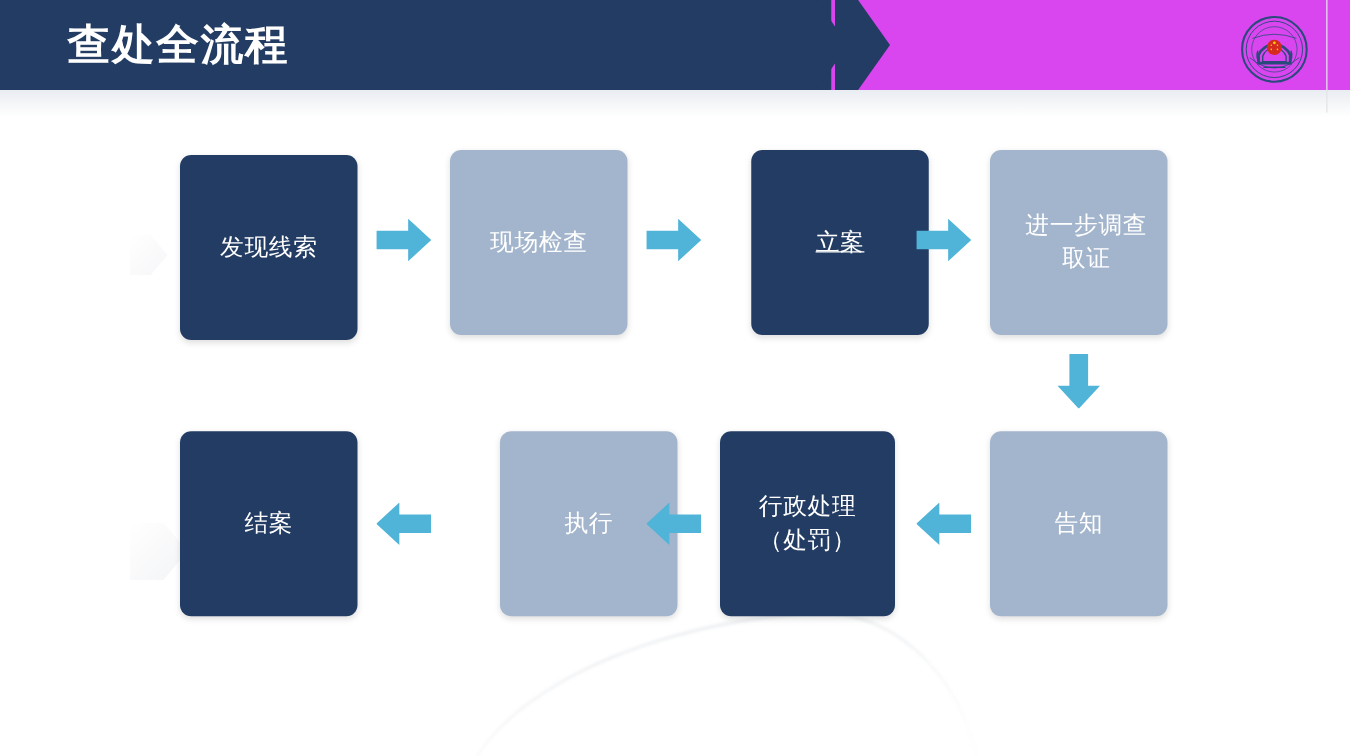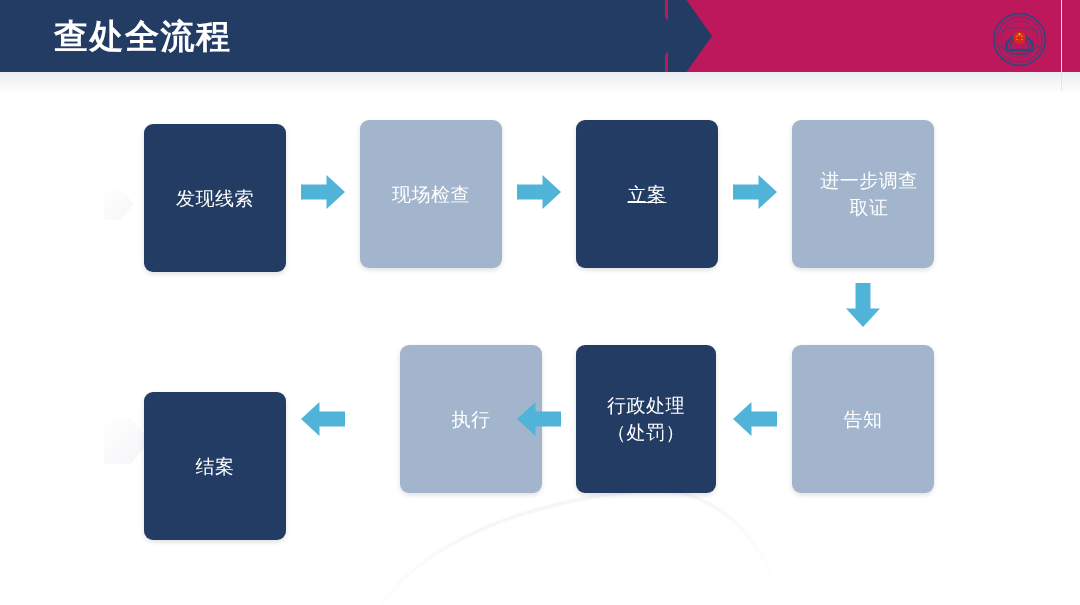--- a/index.html
+++ b/index.html
@@ -52,21 +52,21 @@
     transform: rotate(-4deg);
     filter: blur(1.2px);
   }
 
   
   .header {
     position: absolute;
     left: 0; top: 0;
     width: 1080px;
     height: 90px;
-    background: #be185d;
+    background: #d946ef;
   }
   .header-band {
     position: absolute;
     left: 0; top: 0;
     width: 665px;
     height: 72px;
     background: #223C63;
   }
   .header-chev-a {
     position: absolute;
@@ -189,30 +189,30 @@
   </div>
 
   <div class="box dark" style="left:144px;  top:124px; width:142px; height:148px;">发现线索</div>
 
   <div class="arrow right" style="left:301px; top:175px; width:44px; height:34px;"></div>
 
   <div class="box light" style="left:360px;  top:120px; width:142px; height:148px;">现场检查</div>
 
   <div class="arrow right" style="left:517px; top:175px; width:44px; height:34px;"></div>
 
-  <div class="box dark" style="left:576px;  top:120px; width:142px; height:148px;text-decoration:underline;">立案</div>
+  <div class="box dark" style="left:601px;  top:120px; width:142px; height:148px;text-decoration:underline;">立案</div>
 
   <div class="arrow right" style="left:733px; top:175px; width:44px; height:34px;"></div>
 
   <div class="box light" style="left:792px;  top:120px; width:142px; height:148px;padding-left:12px;">进一步调查
 取证</div>
 
   <div class="arrow down" style="left:846px; top:283px; width:34px; height:44px;"></div>
 
-  <div class="box dark" style="left:144px;  top:345px; width:142px; height:148px;margin-top:47px;">结案</div>
+  <div class="box dark" style="left:144px;  top:345px; width:142px; height:148px;">结案</div>
 
   <div class="arrow left" style="left:301px; top:402px; width:44px; height:34px;"></div>
 
   <div class="box light" style="left:360px;  top:345px; width:142px; height:148px;margin-left:40px;">执行</div>
 
   <div class="arrow left" style="left:517px; top:402px; width:44px; height:34px;"></div>
 
   <div class="box dark" style="left:576px;  top:345px; width:140px; height:148px;">行政处理
 （处罚）</div>
 

